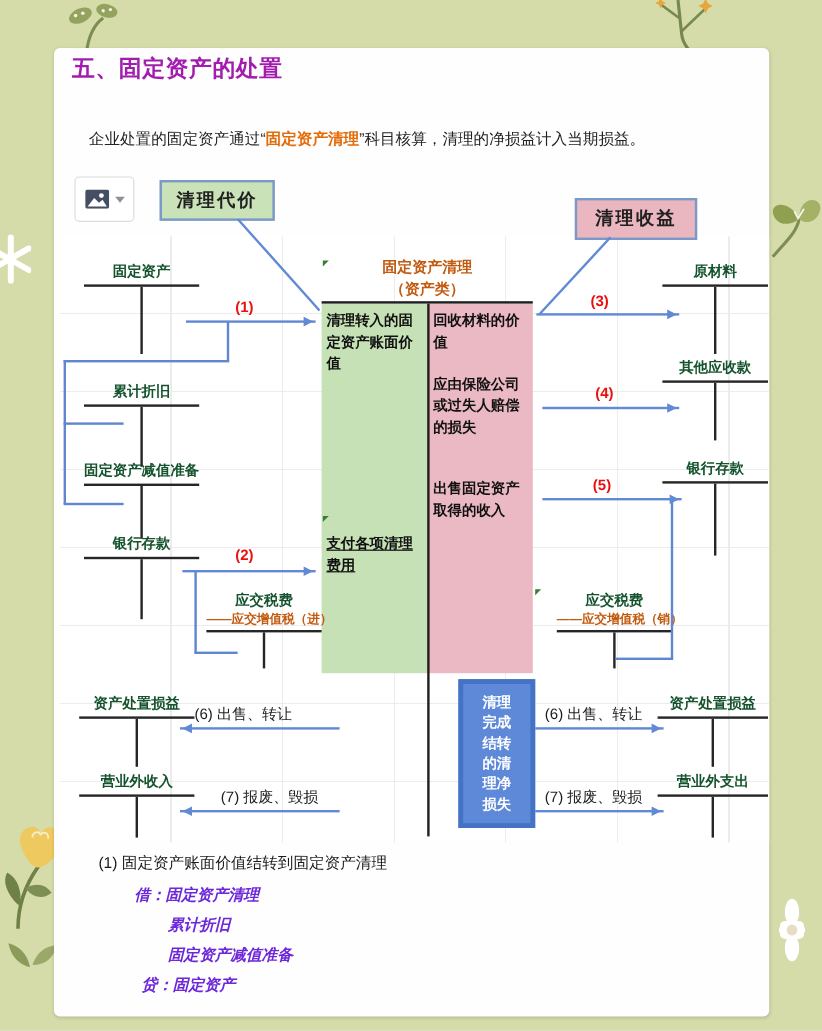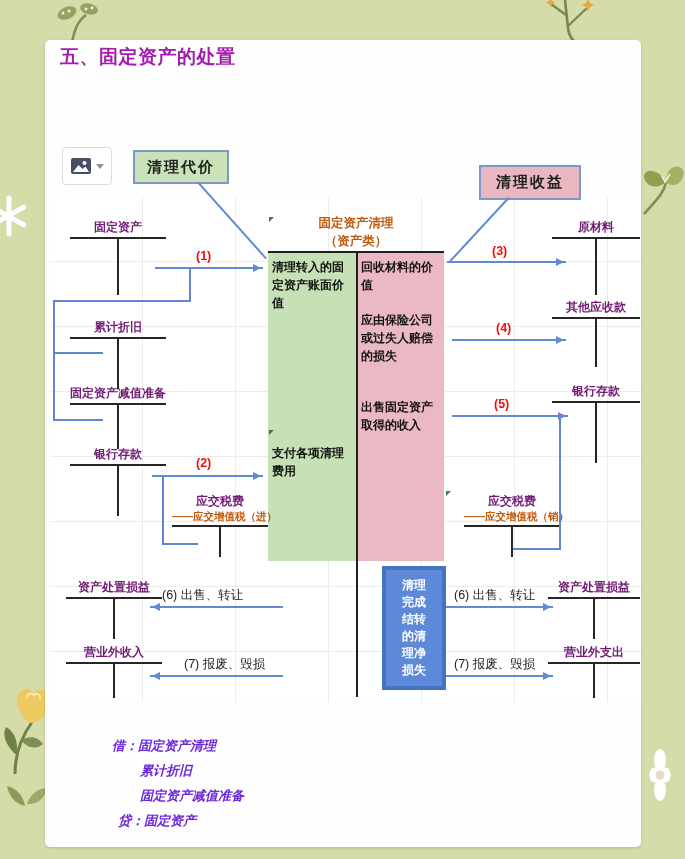--- a/index.html
+++ b/index.html
@@ -21,21 +21,21 @@
        font-size:15px;font-weight:bold;color:#202020;border:2px solid #7a99c9;letter-spacing:2px;}
   #tag-cost{left:133px;top:150px;width:92px;height:30px;background:#c9e2b8;}
   #tag-gain{left:479px;top:165px;width:98px;height:31px;background:#eab7c1;}
   
   #grid{left:50px;top:197px;width:591px;height:505px;background:#fff;
         background-image:
           repeating-linear-gradient(to right,transparent,transparent 92px,#ececec 92px,#ececec 93px),
           repeating-linear-gradient(to bottom,transparent,transparent 64px,#ececec 64px,#ececec 65px);}
   
   .tacct{position:absolute;z-index:3;text-align:center;}
-  .tlbl{color:#701a75;font-weight:bold;font-size:12px;line-height:16px;white-space:nowrap;}
+  .tlbl{color:#14532d;font-weight:bold;font-size:12px;line-height:16px;white-space:nowrap;font-family:Liberation Mono, monospace;}
   .tsub{color:#c25a10;font-weight:bold;font-size:10.5px;line-height:14px;white-space:nowrap;}
   .ttop{height:0;border-top:2px solid #262626;margin-top:2px;}
   .tstem{width:0;border-left:2px solid #262626;margin:0 auto;}
   
   .colfill{position:absolute;z-index:2;}
   .coltxt{position:absolute;z-index:3;font-size:12px;font-weight:bold;color:#111;line-height:18px;}
   
   .ar{position:absolute;z-index:4;height:0;border-top:2px solid #6189d4;}
   .ar.r::after{content:"";position:absolute;right:-2px;top:-5.5px;border:4.5px solid transparent;border-left:8px solid #6189d4;}
   .ar.l::before{content:"";position:absolute;left:-2px;top:-5.5px;border:4.5px solid transparent;border-right:8px solid #6189d4;}
@@ -107,20 +107,21 @@
       <ellipse cx="24" cy="27" rx="6" ry="11" transform="rotate(60 24 27)"></ellipse>
       <ellipse cx="24" cy="27" rx="6" ry="11" transform="rotate(-60 24 27)"></ellipse>
       <ellipse cx="24" cy="27" rx="6" ry="11" transform="rotate(90 24 27)"></ellipse>
     </g>
     <circle cx="24" cy="27" r="4.5" fill="#e6ddc2"></circle>
   </svg>
 
   <div id="card"></div>
 
   <div class="abs" id="page-title">五、固定资产的处置</div>
+  <p class="abs para" style="top:104px;"><span>企业处置的固定资产通过“</span><span class="hl">固定资产清理</span><span>”科目核算，清理的净损益计入当期损益。</span></p>
 
   <div class="abs" id="imgbtn">
     <svg width="20" height="16" viewBox="0 0 20 16">
       <rect width="20" height="16" rx="2" fill="#454f63"></rect>
       <circle cx="13.5" cy="5" r="2" fill="#fff"></circle>
       <path d="M2 14 L7.5 7 L11.5 11 L14.5 8.5 L18 14 Z" fill="#fff"></path>
     </svg>
     <div class="caret"></div>
   </div>
 
@@ -135,21 +136,21 @@
   <div class="divider" style="left:268px;top:251px;width:176px;height:2px;"></div>
 
   <div class="abs" style="left:268px;top:215px;width:176px;text-align:center;color:#c25a10;font-weight:bold;font-size:12.5px;line-height:17px;">固定资产清理</div>
   <div class="abs" style="left:268px;top:233px;width:176px;text-align:center;color:#c25a10;font-weight:bold;font-size:12.5px;line-height:17px;">（资产类）</div>
 
   <div class="flag" style="left:269px;top:217px;"></div>
   <div class="flag" style="left:269px;top:430px;"></div>
   <div class="flag" style="left:446px;top:491px;"></div>
 
   <div class="coltxt" style="left:272px;top:258px;width:82px;">清理转入的固定资产账面价值</div>
-  <div class="coltxt" style="left:272px;top:444px;width:82px;">支付各项清理费用</div>
+  <div class="coltxt" style="left:272px;top:444px;width:82px;text-decoration:underline;">支付各项清理费用</div>
   <div class="coltxt" style="left:361px;top:258px;width:80px;">回收材料的价值</div>
   <div class="coltxt" style="left:361px;top:311px;width:80px;">应由保险公司或过失人赔偿的损失</div>
   <div class="coltxt" style="left:361px;top:398px;width:80px;">出售固定资产取得的收入</div>
 
   <div class="tacct" style="left:70px;top:219px;width:96px;">
     <div class="tlbl">固定资产</div>
       <div class="ttop"></div>
       <div class="tstem" style="height:56px;"></div>
   </div>
   <div class="tacct" style="left:70px;top:319px;width:96px;">
@@ -250,18 +251,19 @@
 
   <div class="ar l" style="left:150px;top:606px;width:133px;"></div>
   <div class="ftxt" style="left:162px;top:587px;">(6)  出售、转让</div>
   <div class="ar l" style="left:150px;top:675px;width:133px;"></div>
   <div class="ftxt" style="left:184px;top:656px;">(7)  报废、毁损</div>
   <div class="ar r" style="left:446px;top:606px;width:107px;"></div>
   <div class="ftxt" style="left:454px;top:587px;">(6)  出售、转让</div>
   <div class="ar r" style="left:446px;top:675px;width:107px;"></div>
   <div class="ftxt" style="left:454px;top:656px;">(7)  报废、毁损</div>
 
+  <div class="note-black" style="left:82px;top:710px;">(1)  固定资产账面价值结转到固定资产清理</div>
   <div class="note-purple" style="left:112px;top:737px;">借：固定资产清理</div>
   <div class="note-purple" style="left:140px;top:762px;">累计折旧</div>
   <div class="note-purple" style="left:140px;top:787px;">固定资产减值准备</div>
   <div class="note-purple" style="left:118px;top:812px;">贷：固定资产</div>
 
 </div>
 
 </body></html>

